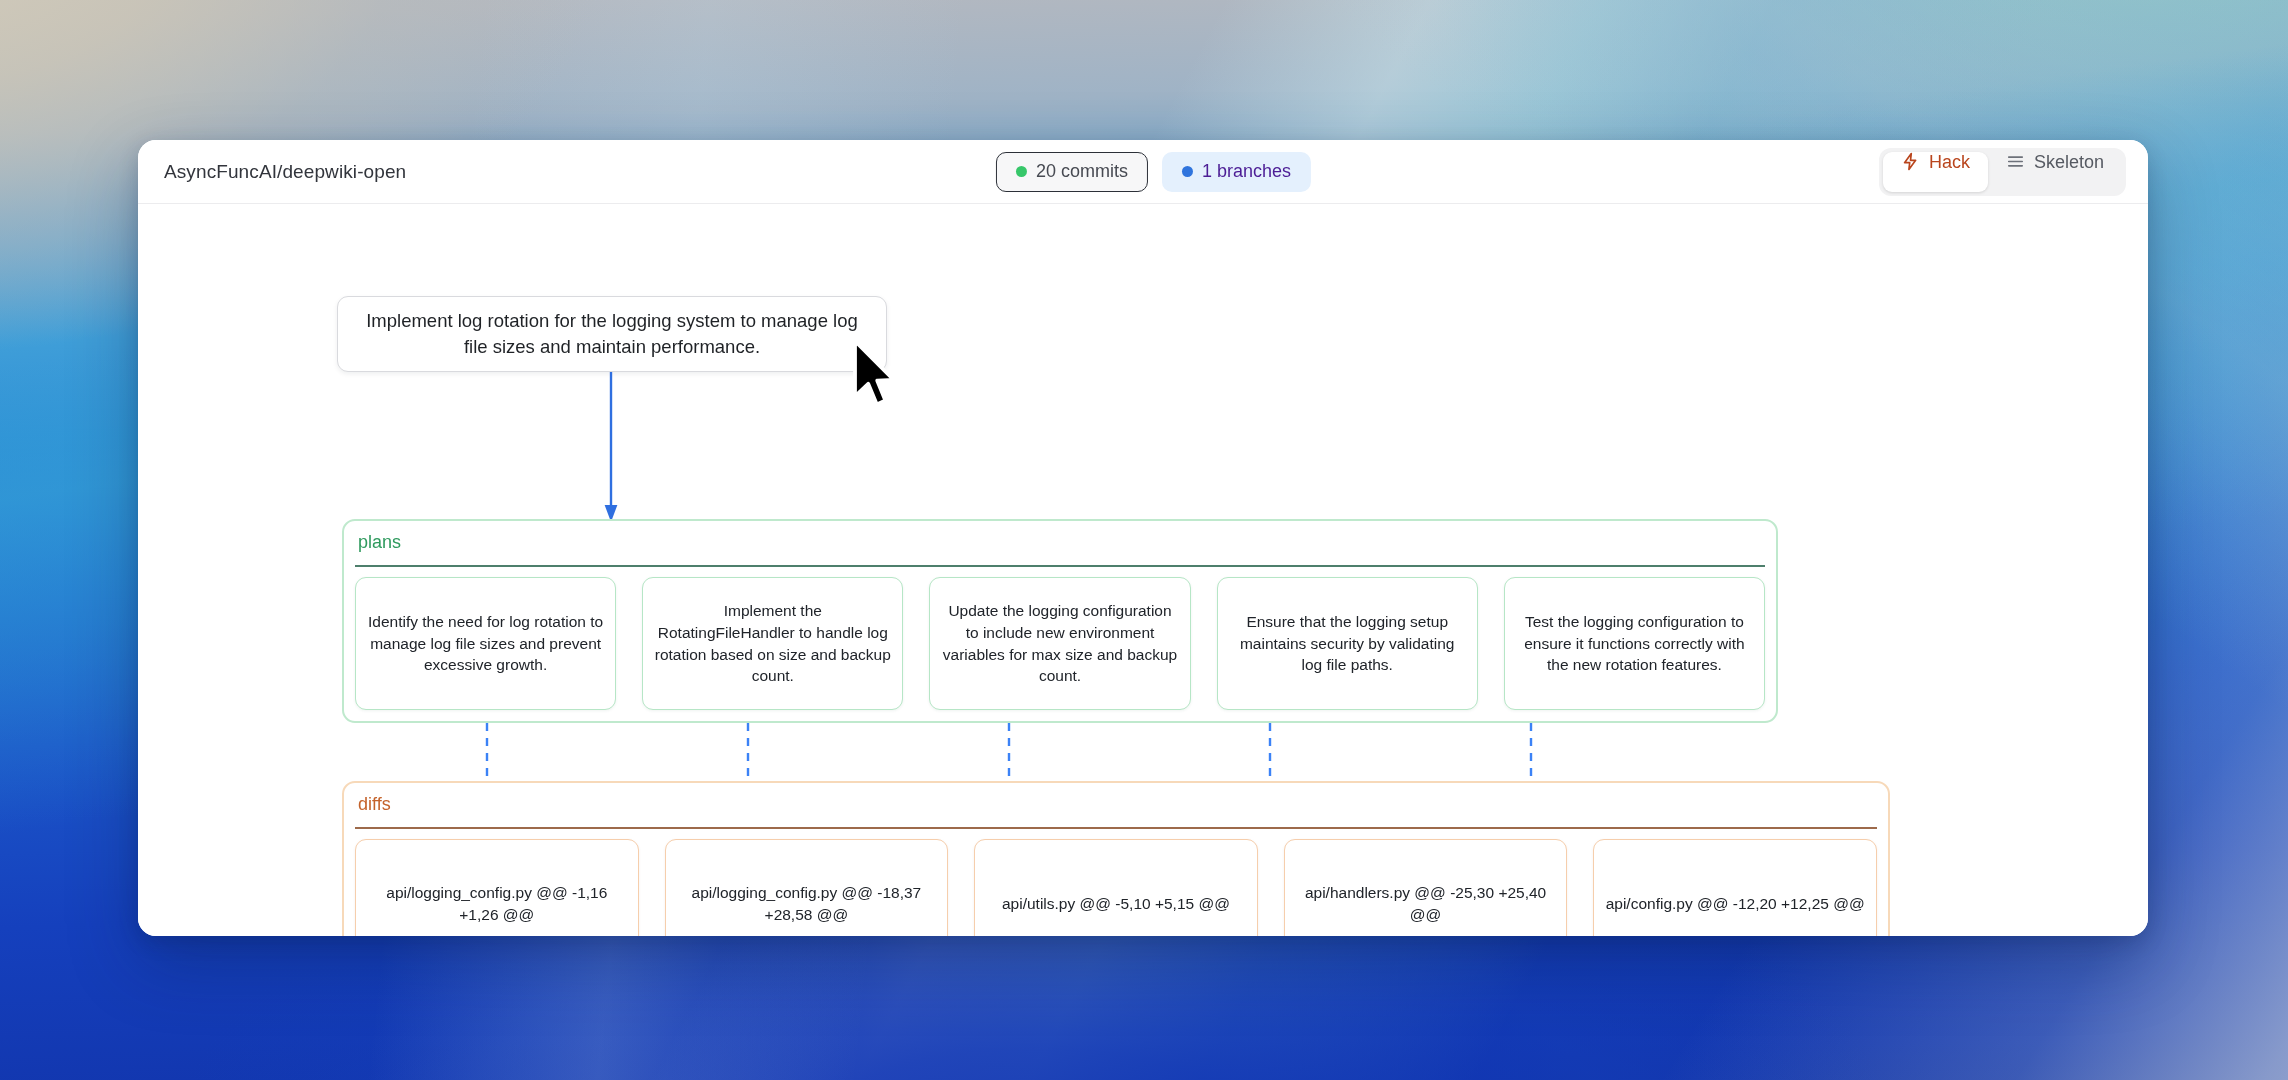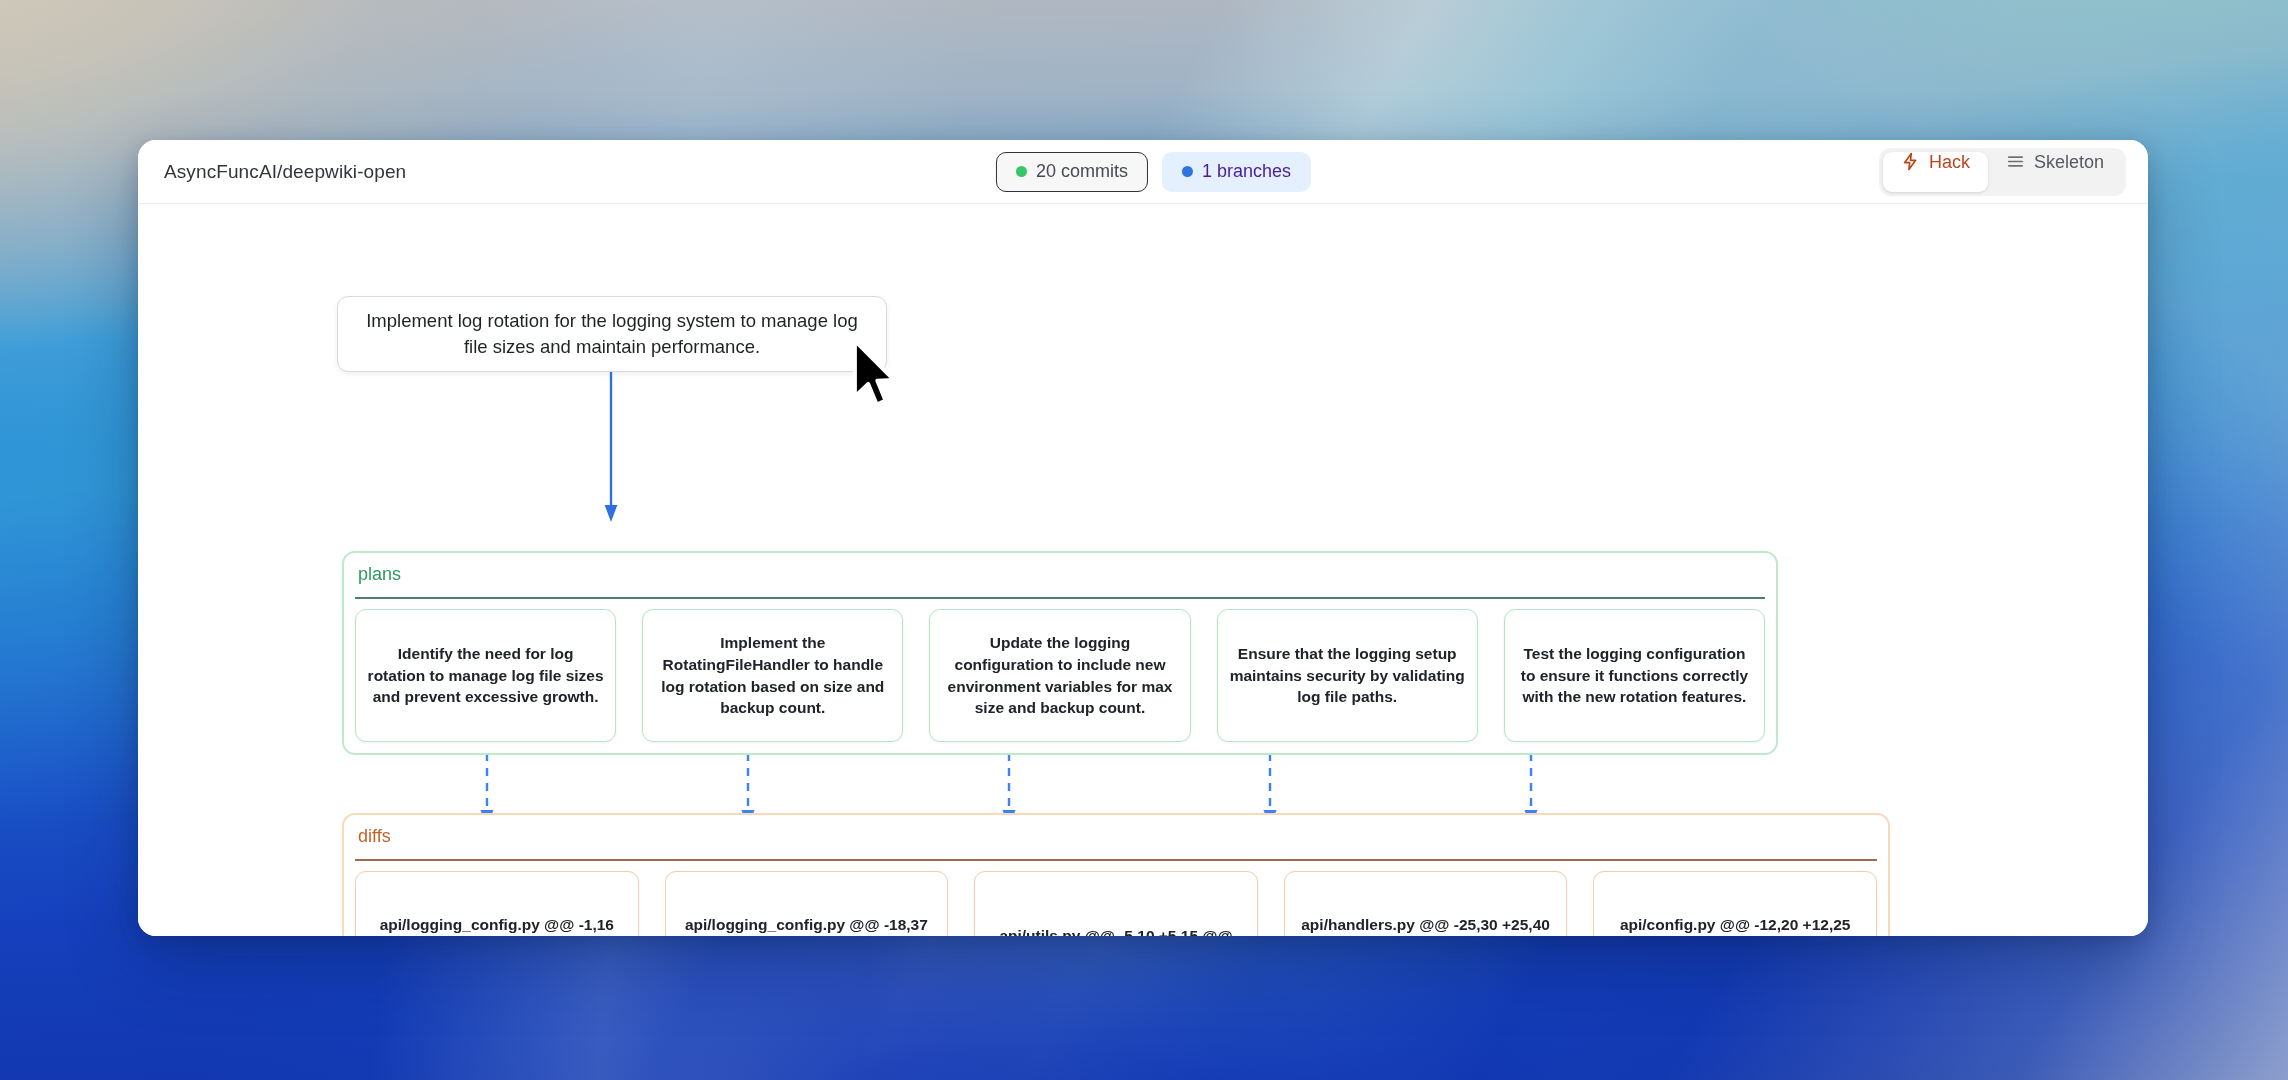--- a/index.html
+++ b/index.html
@@ -265,21 +265,20 @@
     top: 168px;
     width: 16px;
     height: 150px;
   }
 
   
   .group {
     position: absolute;
     border-radius: 13px;
     background: #ffffff;
-    margin-top: 32px;
   }
   #plans-group {
     left: 204px;
     top: 315px;
     width: 1436px;
     height: 204px;
     border: 2.2px solid #bfe9cd;
   }
   #diffs-group {
     left: 204px;
@@ -310,21 +309,20 @@
 
   .card-row {
     position: absolute;
     left: 11px;
     right: 11px;
     top: 56px;
     bottom: 11px;
     display: flex;
     align-items: stretch;
     gap: 26px;
-    font-weight: bold;
   }
 
   .node-card {
     flex: 1 1 0;
     background: #ffffff;
     border-radius: 11px;
     display: flex;
     align-items: center;
     justify-content: center;
     padding: 10px 11px;

